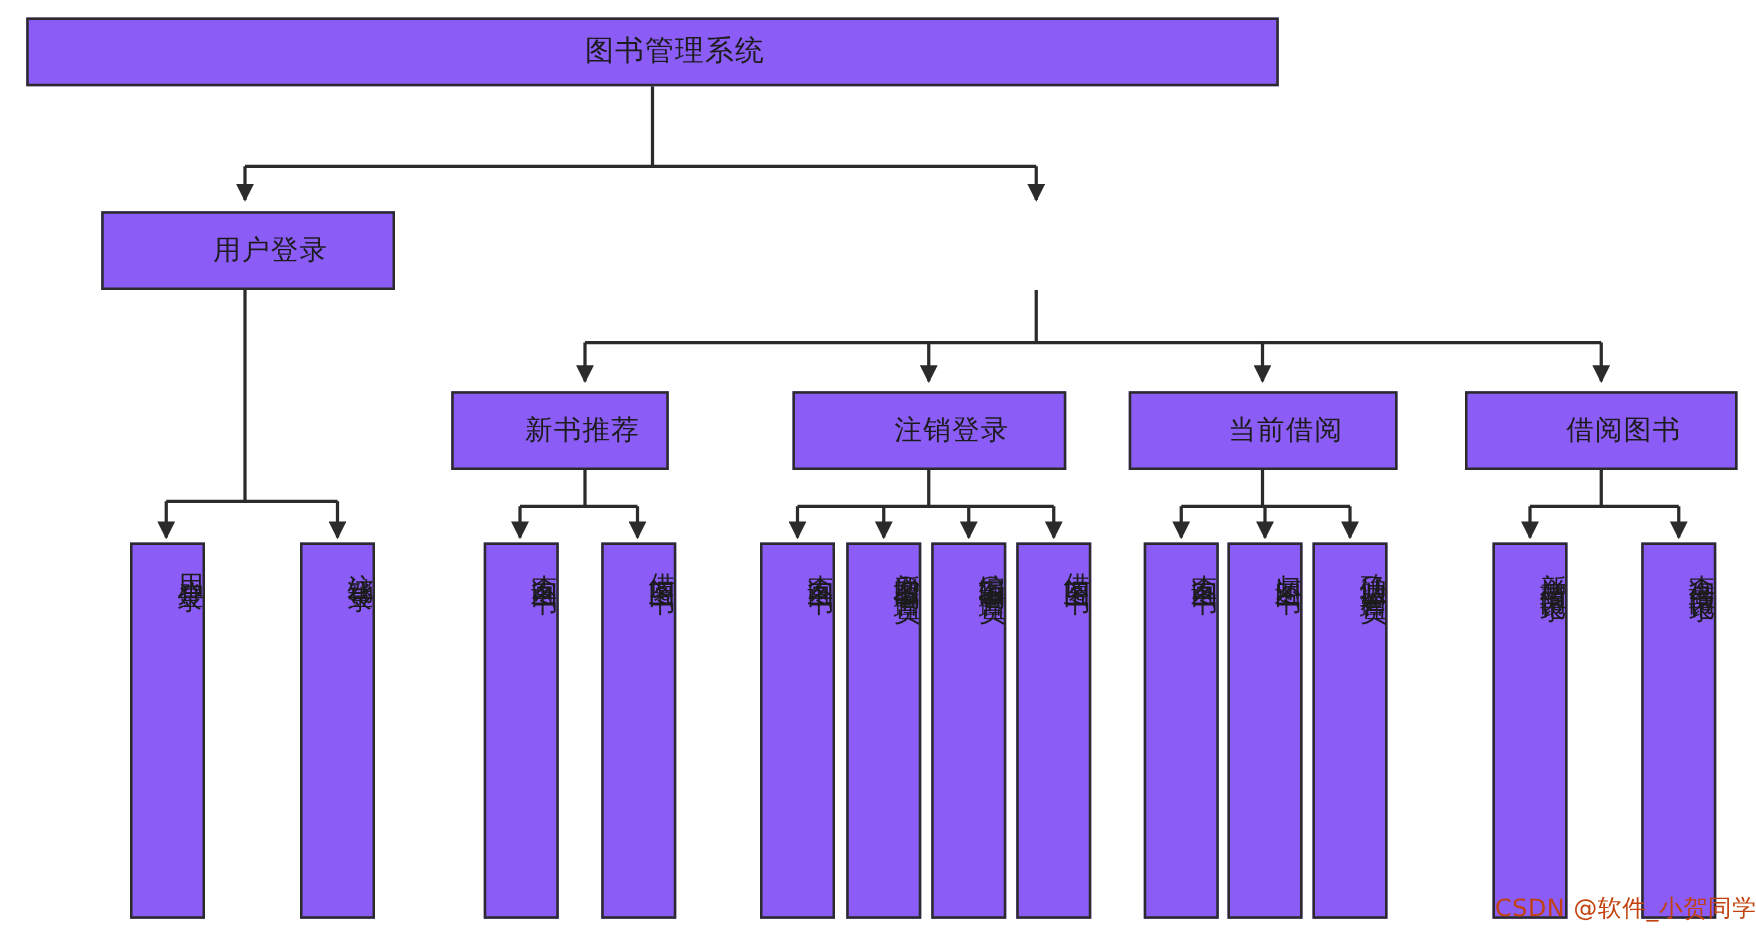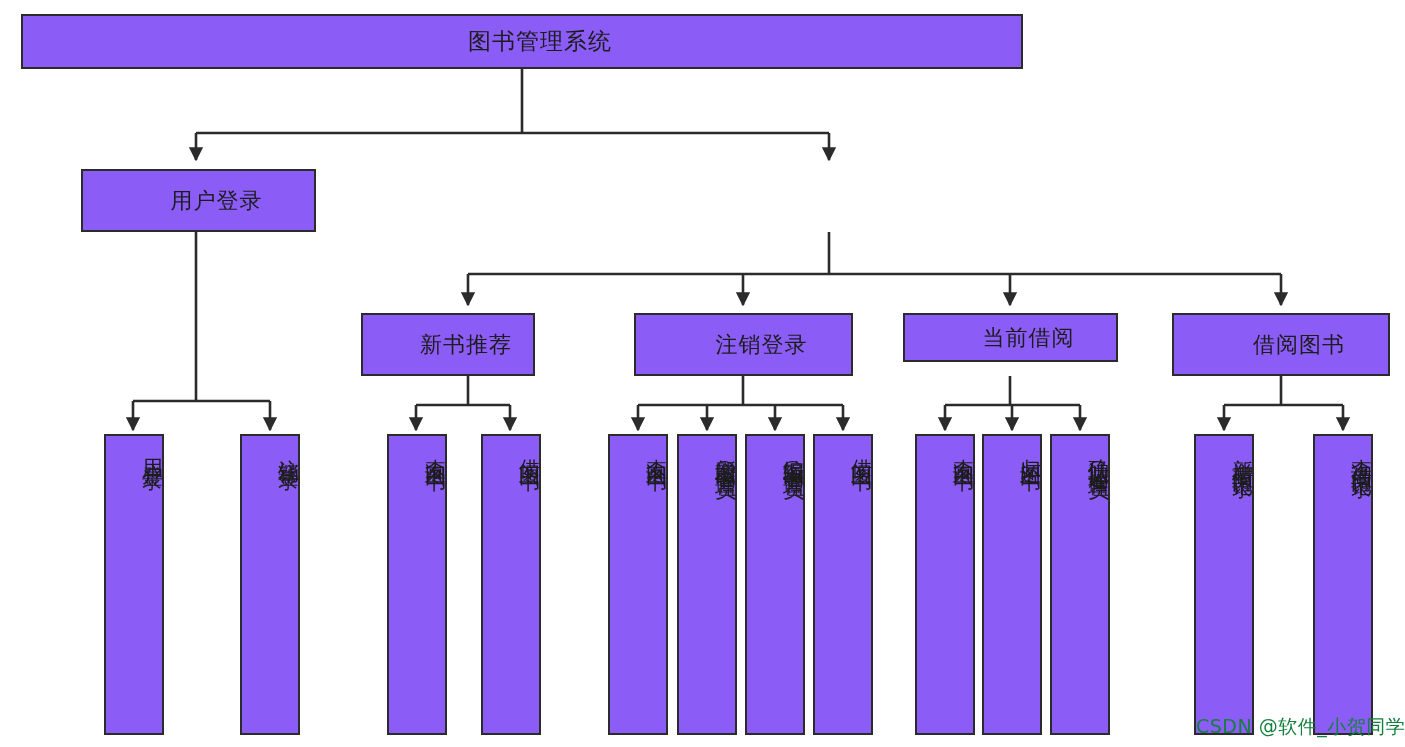--- a/index.html
+++ b/index.html
@@ -52,21 +52,21 @@
     line-height:1;
     white-space:nowrap;
     display:block;
   }
   .node.v.tall .vtext{
     letter-spacing:3px;
   }
   .watermark{
     position:absolute;
     font-size:19px;
-    color:#15803d;
+    color:#c2410c;
     white-space:nowrap;
     letter-spacing:0.5px;
   }
 </style>
 </head>
 <body>
 
 <div id="stage">
 
   <svg id="wires" viewBox="0 0 1405 747" xmlns="http://www.w3.org/2000/svg">
@@ -126,21 +126,21 @@
   <div class="node h" style="left:81px;top:169px;width:235px;height:63px;">
     <span>用户登录</span>
   </div>
 
   <div class="node h" style="left:361px;top:313px;width:174px;height:63px;">
     <span>新书推荐</span>
   </div>
   <div class="node h" style="left:634px;top:313px;width:219px;height:63px;">
     <span>注销登录</span>
   </div>
-  <div class="node h" style="left:903px;top:313px;width:215px;height:49px;">
+  <div class="node h" style="left:903px;top:313px;width:215px;height:63px;">
     <span>当前借阅</span>
   </div>
   <div class="node h" style="left:1172px;top:313px;width:218px;height:63px;">
     <span>借阅图书</span>
   </div>
 
   <div class="node v" style="left:104px;top:434px;width:60px;height:301px;">
     <span class="vtext">用户登录</span>
   </div>
   <div class="node v" style="left:240px;top:434px;width:60px;height:301px;">

